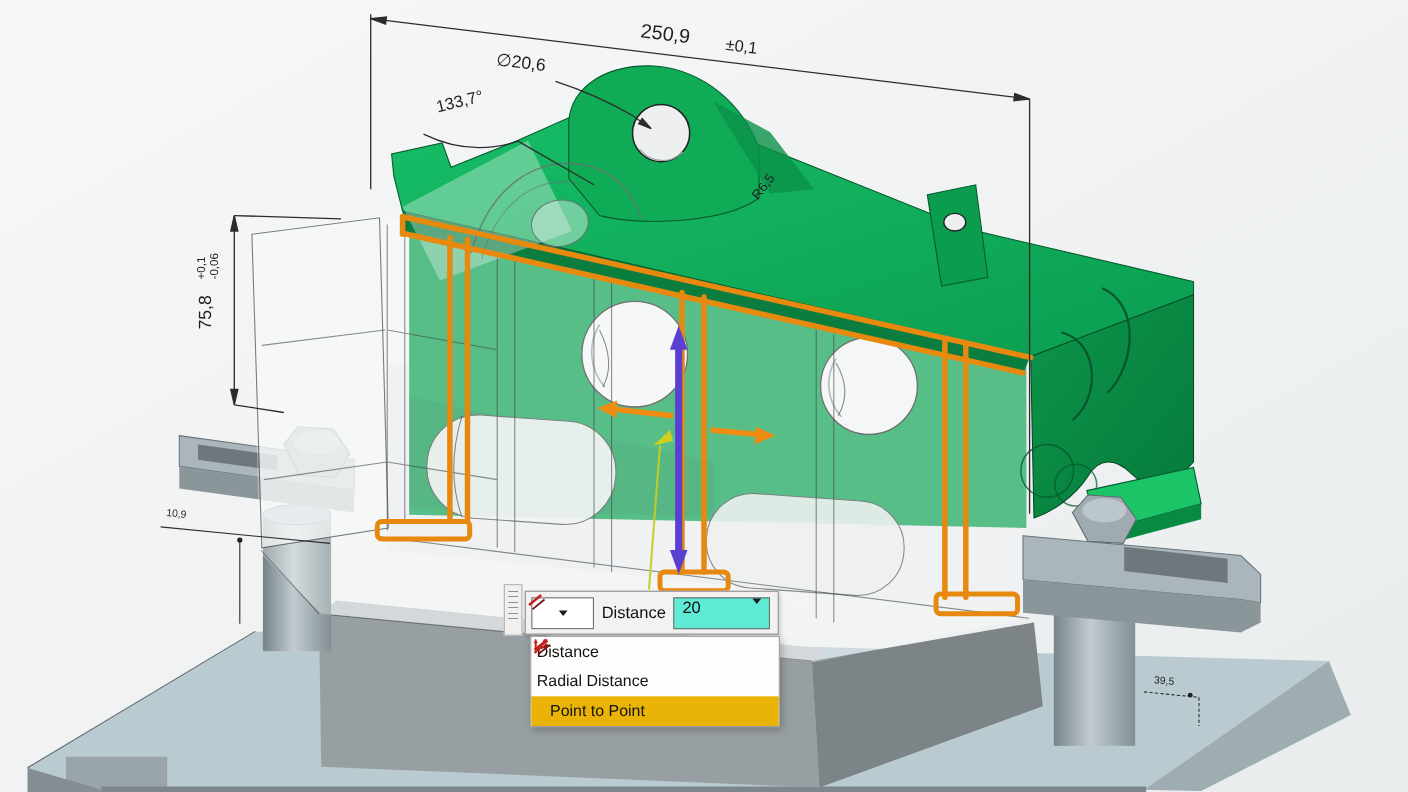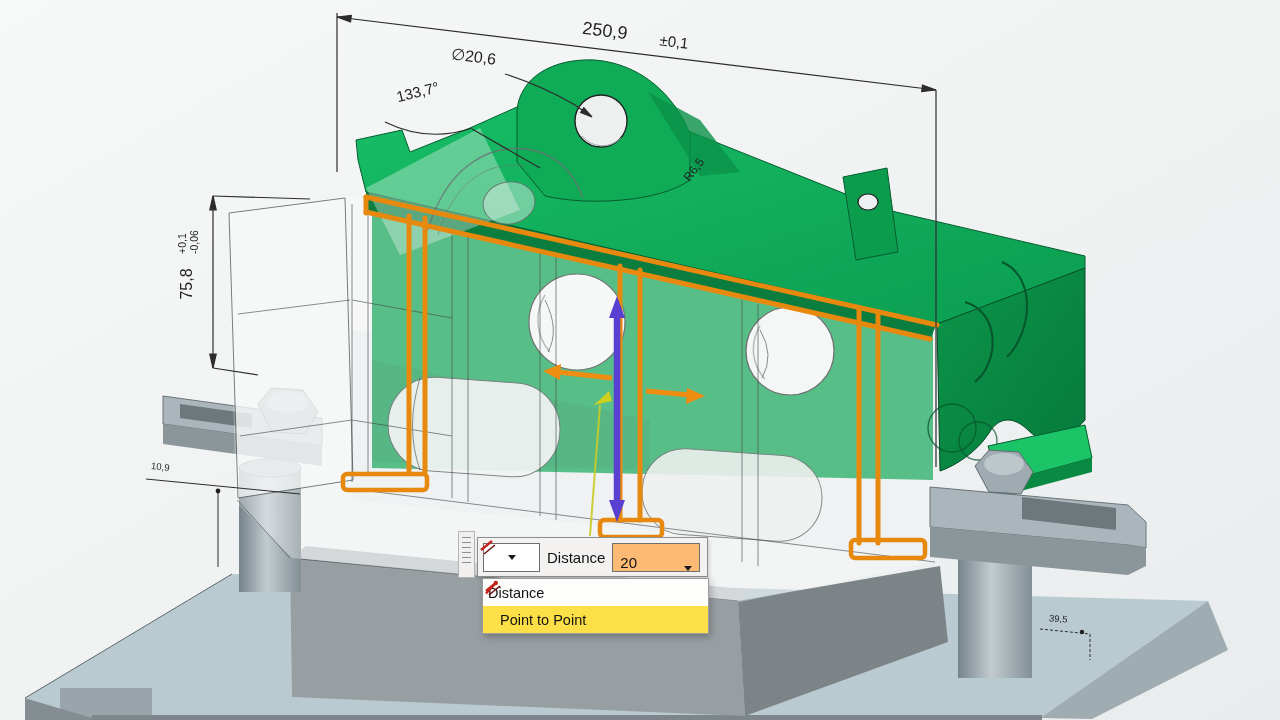--- a/index.html
+++ b/index.html
@@ -15,31 +15,31 @@
         background:repeating-linear-gradient(180deg,#909090 0 1px,transparent 1px 5px);}
   .toolbar{position:absolute;left:477px;top:537px;width:231px;height:40px;
         background:#f3f2f0;border:1px solid #8e8e8e;box-sizing:border-box;
         display:flex;align-items:center;padding:0 5px;gap:7px;
         box-shadow:1px 2px 4px rgba(0,0,0,.18);}
   .icon-btn{width:57px;height:29px;background:#fff;border:1px solid #6f6f6f;
         box-sizing:border-box;display:flex;align-items:center;justify-content:center;gap:6px;}
   .caret{width:0;height:0;border-left:4.5px solid transparent;
         border-right:4.5px solid transparent;border-top:5.5px solid #1b1b1b;}
   .tb-label{font-size:15px;color:#111;white-space:nowrap;}
-  .combo{width:88px;height:29px;background:#fdba74;border:1px solid #6f6f6f;
-        box-sizing:border-box;display:flex;align-items:flex-end;padding:0 7px;}
+  .combo{width:88px;height:29px;background:#5eead4;border:1px solid #6f6f6f;
+        box-sizing:border-box;display:flex;align-items:flex-start;padding:0 7px;}
   .combo .val{flex:1;font-size:15px;color:#111;}
 
   
   .menu{position:absolute;left:482px;top:578px;width:227px;
         background:#fdfdfc;border:1px solid #9d9d9d;box-sizing:border-box;
         box-shadow:2px 3px 7px rgba(0,0,0,.25);}
   .menu-item{height:27px;display:flex;align-items:center;padding-left:5px;
         font-size:14.5px;color:#131313;cursor:default;}
-  .menu-item.selected{background:#fde047;padding-left:17px;}
+  .menu-item.selected{background:#eab308;padding-left:17px;}
   .mi-icon{width:19px;height:18px;margin-right:6px;flex:0 0 auto;}
 </style>
 </head>
 <body>
 
 <div class="stage">
 
 <svg width="1280" height="720" viewBox="0 0 1280 720">
   <defs>
     <linearGradient id="bgG" x1="0" y1="0" x2="1" y2="1">
@@ -289,20 +289,28 @@
 </div>
 
 <div class="menu">
   <div class="menu-item">
     <svg class="mi-icon" viewBox="0 0 19 18">
       <line x1="3" y1="12" x2="14" y2="3" stroke="#c2231b" stroke-width="2.4"></line>
       <line x1="6" y1="16" x2="17" y2="7" stroke="#6e1410" stroke-width="1.6"></line>
     </svg>
     <span>Distance</span>
   </div>
+  <div class="menu-item">
+    <svg class="mi-icon" viewBox="0 0 19 18">
+      <path d="M4,4 V12 M4,12 L12,9" fill="none" stroke="#c2231b" stroke-width="1.8"></path>
+      <polygon points="4,1.5 2.2,5.5 5.8,5.5" fill="#c2231b"></polygon>
+      <circle cx="13.5" cy="8.5" r="2" fill="#8a1712"></circle>
+    </svg>
+    <span>Radial Distance</span>
+  </div>
   <div class="menu-item selected">
     <svg class="mi-icon" viewBox="0 0 19 18">
       <line x1="3" y1="14.5" x2="12" y2="5" stroke="#c2231b" stroke-width="2.2"></line>
       <circle cx="12.8" cy="4" r="2.2" fill="#c2231b"></circle>
     </svg>
     <span>Point to Point</span>
   </div>
 </div>
 
 </div>

